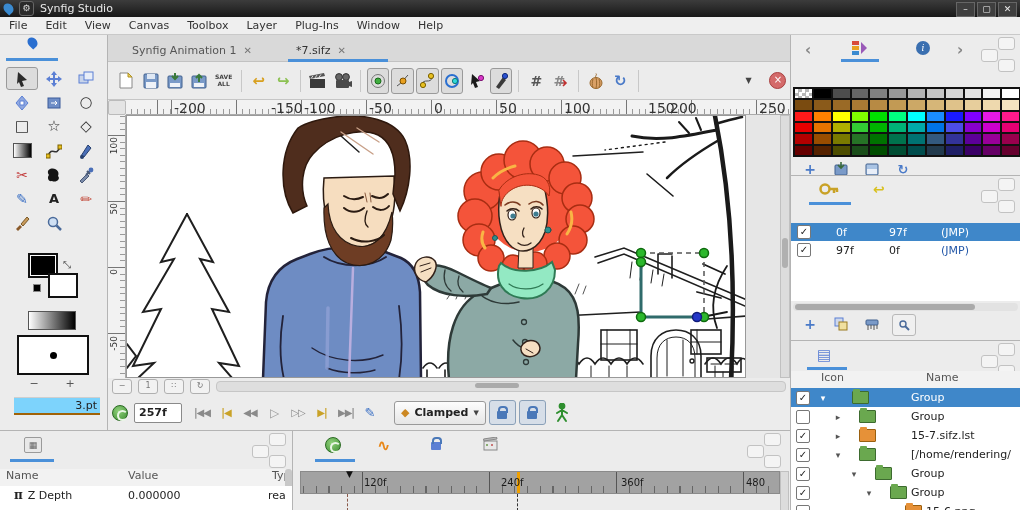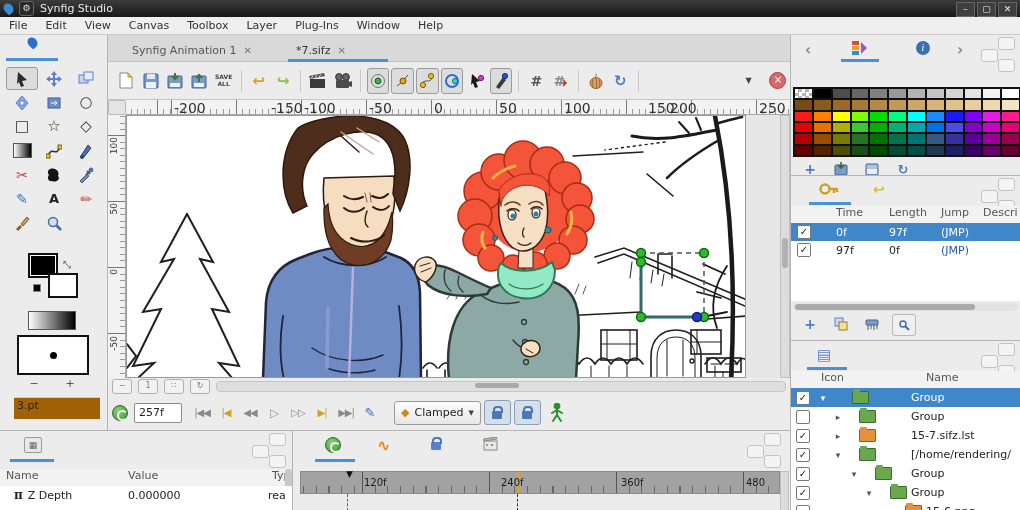--- a/index.html
+++ b/index.html
@@ -26,21 +26,21 @@
   #tb-tab{left:6px;top:2px;width:52px;height:22px;}
   #tb-underline{left:6px;top:23px;width:52px;height:3px;background:#4a90d9;}
   .toolcell{width:32px;height:23px;display:flex;align-items:center;justify-content:center;}
   .toolcell.pressed{background:#dcdcdc;border:1px solid #9a9a9a;border-radius:3px;box-sizing:border-box;}
   .tglyph{font-size:13px;line-height:1;}
   .gradbar{width:46px;height:17px;border:1px solid #555;background:linear-gradient(90deg,#fff,#000);}
   .fgswatch{width:26px;height:21px;background:#000;border:2px solid #111;box-shadow:0 0 0 1px #fff inset;}
   .bgswatch{width:26px;height:21px;background:#fff;border:2px solid #111;}
   #brushprev{border:2px solid #111;background:#fff;}
   #brushdot{width:7px;height:7px;border-radius:50%;background:#000;}
-  #ptsize{border-top:1px solid #cfcfcf;border-bottom:6px solid #a16207;background:#a16207;padding:1px 3px;}
+  #ptsize{border-top:1px solid #cfcfcf;border-bottom:2px solid #a16207;background:#7dd3fc;padding:1px 3px;text-align:right;}
   
   #canvaspanel{left:108px;top:35px;width:682px;height:395px;background:#ececec;}
   #tabbar{left:0;top:0;width:682px;height:27px;background:#d9d9d9;border-bottom:1px solid #c2c2c2;box-sizing:border-box;}
   .doc-tab{position:absolute;top:3px;height:24px;display:flex;align-items:center;gap:7px;color:#555;padding:0 10px;}
   .doc-tab.active{color:#333;}
   .tab-underline{position:absolute;height:3px;background:#4a90d9;}
   .tabclose{color:#777;font-size:10px;}
   #ctoolbar{left:0;top:27px;width:682px;height:38px;background:#ececec;border-bottom:1px solid #c6c6c6;
             display:flex;align-items:center;padding-left:6px;box-sizing:border-box;}
   .cbtn{width:26px;height:26px;display:flex;align-items:center;justify-content:center;margin:0 1px;}
@@ -64,21 +64,21 @@
   #canvasarea{left:18px;top:80px;width:620px;height:263px;background:#fff;border:1px solid #999;box-sizing:border-box;overflow:hidden;}
   #gutter{left:638px;top:80px;width:34px;height:263px;background:#e6e6e6;}
   .vscroll{background:#dcdcdc;border:1px solid #c0c0c0;box-sizing:border-box;}
   .vthumb{position:absolute;left:1px;width:6px;background:#b0b0b0;border-radius:3px;}
   #bottombar{left:0;top:343px;width:682px;height:17px;background:#ececec;display:flex;align-items:center;gap:6px;padding-left:4px;box-sizing:border-box;}
   .minibtn{width:18px;height:13px;border:1px solid #b0b0b0;border-radius:3px;background:#f2f2f2;
            font-size:8px;line-height:12px;text-align:center;color:#777;}
   #hscrolltrack{position:relative;height:9px;background:#dedede;border:1px solid #c6c6c6;border-radius:4px;flex:1;margin-right:4px;}
   #hscrollthumb{position:absolute;left:258px;top:1px;width:44px;height:5px;background:#aaa;border-radius:3px;}
   
-  #playbar{left:0;top:360px;width:682px;height:35px;background:#ececec;display:flex;align-items:center;padding-left:4px;box-sizing:border-box;}
+  #playbar{left:0;top:360px;width:682px;height:35px;background:#ececec;display:flex;align-items:center;padding-left:4px;box-sizing:border-box;font-weight:bold;}
   #timefield{width:48px;height:20px;background:#fff;border:1px solid #8a8a8a;border-radius:2px;
              padding:2px 4px;box-sizing:border-box;font-size:11px;}
   .transbtn{min-width:24px;height:24px;display:flex;align-items:center;justify-content:center;
             color:#8a8a8a;font-size:10px;letter-spacing:-1px;}
   .transbtn.kf{color:#c9a227;}
   #status{color:#333;margin-left:14px;}
   #interp{display:flex;align-items:center;gap:5px;height:22px;border:1px solid #999;border-radius:3px;
           background:linear-gradient(#fdfdfd,#e6e6e6);padding:0 6px;margin-left:12px;}
   .lockbtn{width:25px;height:23px;margin-left:3px;background:#d6dee8;border:1px solid #8aa0b8;border-radius:3px;
            display:flex;align-items:center;justify-content:center;}
@@ -741,26 +741,20 @@
             <path d="M10,8 L19,8 M15,8 L15,12 M18,8 L18,11" stroke="#c9a227" stroke-width="2.5" fill="none"></path>
           </svg>
       </span>
       <div class="ab" style="left:18px;top:26px;width:42px;height:3px;background:#4a90d9;"></div>
       <span class="tabicon" style="left:82px;top:5px;color:#d8c020;font-weight:bold;font-size:14px;">↩</span>
       <div class="dockwidget" style="left:188px;top:2px;">
           <i style="left:19px;top:0;"></i>
           <i style="left:2px;top:12px;"></i>
           <i style="left:19px;top:22px;"></i>
         </div>
-      <div class="ab gridhead" style="left:0;top:30px;width:229px;height:17px;">
-        <span class="ab" style="left:45px;">Time</span>
-        <span class="ab" style="left:98px;">Length</span>
-        <span class="ab" style="left:150px;">Jump</span>
-        <span class="ab" style="left:192px;">Descri</span>
-      </div>
       <div class="ab" style="left:0;top:47px;width:229px;height:78px;background:#fff;">
         <div class="kfrow sel" style="top:0;">
           <span class="checkbox" style="margin-left:6px;">✓</span>
           <span class="ab" style="left:45px;">0f</span>
           <span class="ab" style="left:98px;">97f</span>
           <span class="ab jmp" style="left:150px;">(JMP)</span>
         </div>
         <div class="kfrow" style="top:18px;">
           <span class="checkbox" style="margin-left:6px;">✓</span>
           <span class="ab" style="left:45px;">97f</span>

